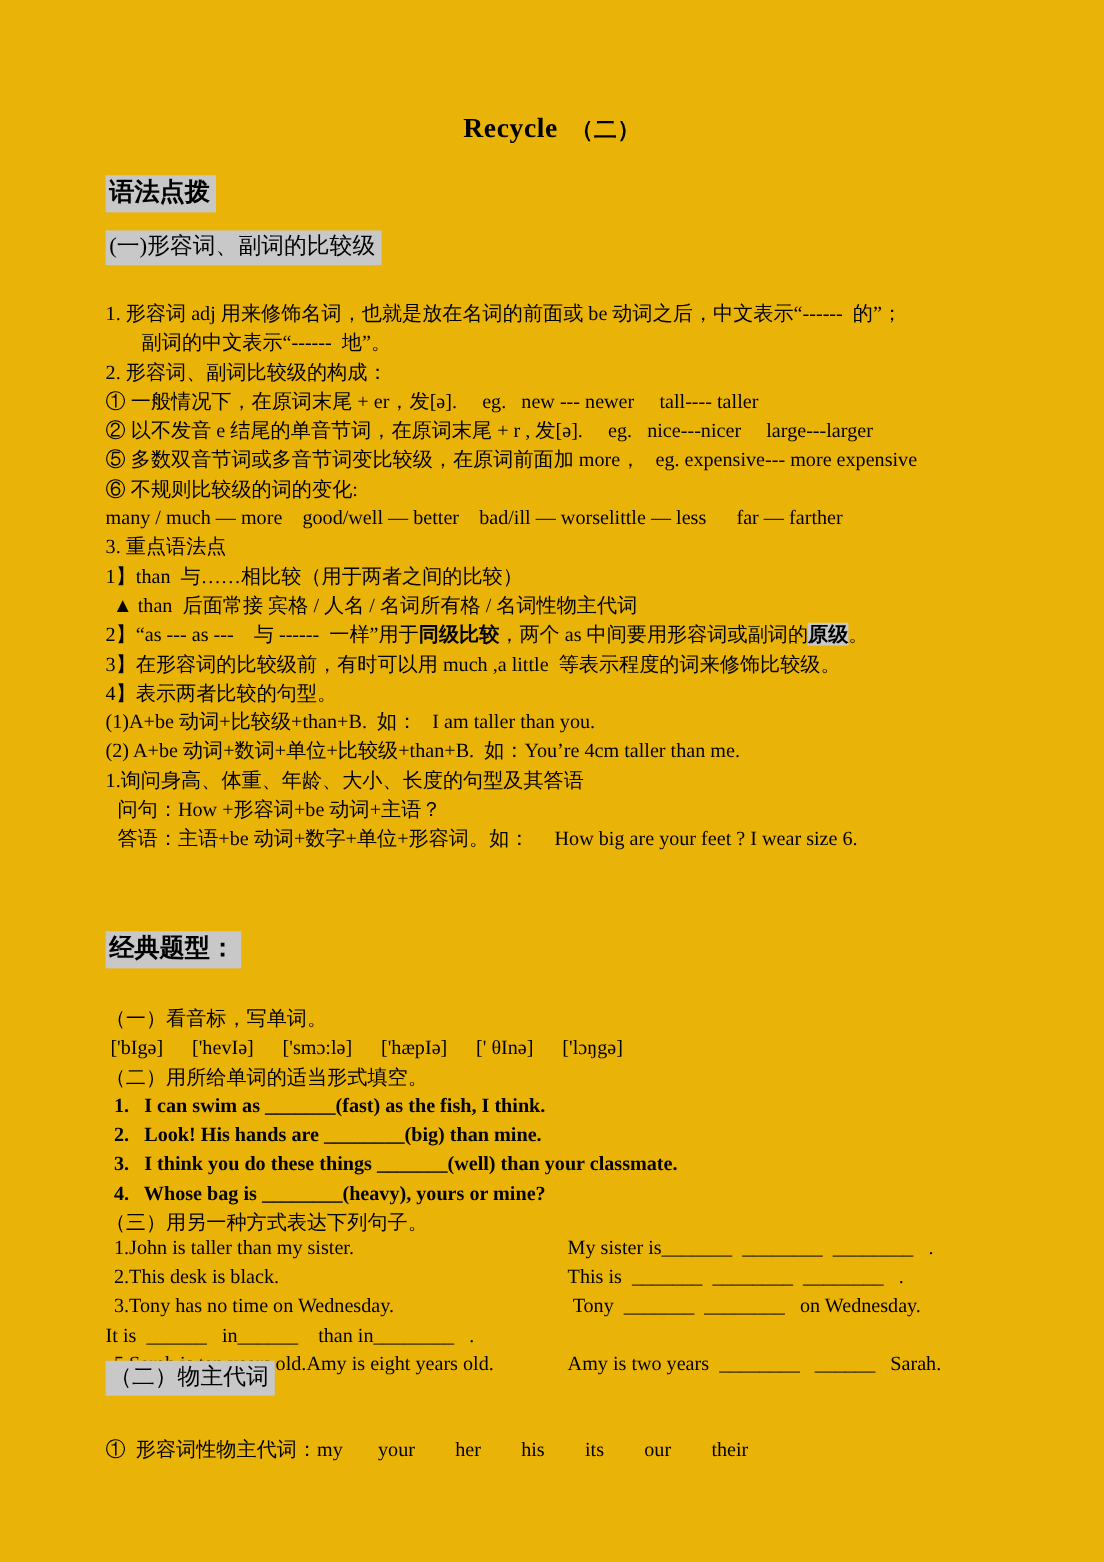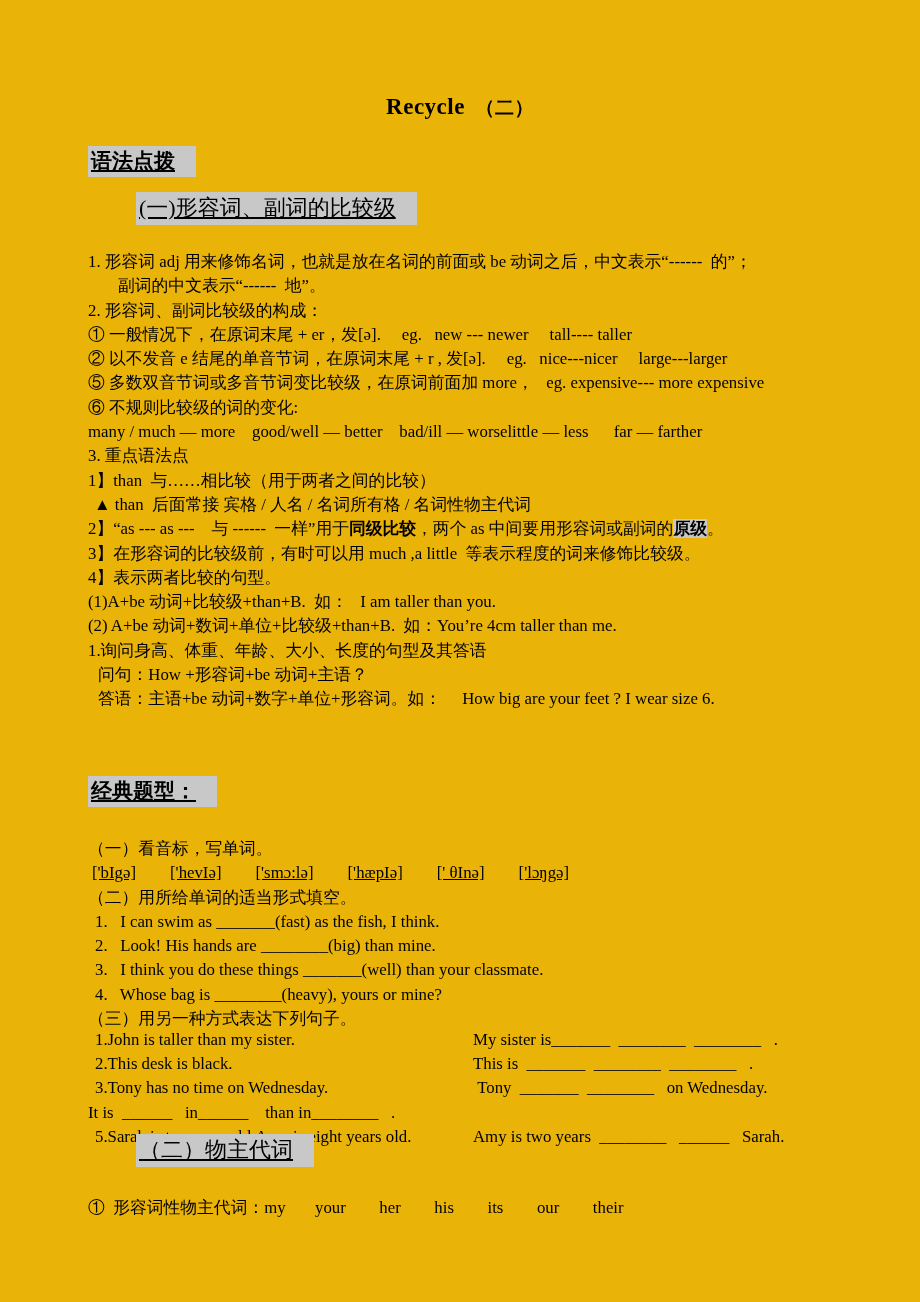--- a/index.html
+++ b/index.html
@@ -16,44 +16,43 @@
   .b { font-weight:bold; }
   .hl { background:#c8c8c8; }
   .title {
     position:absolute; top:94px; left:0; width:100%;
     text-align:center; font-weight:bold; font-size:23px;
     letter-spacing:0.5px;
   }
   .title .title-cn { font-size:19px; font-weight:600; }
   .sec-head {
     position:absolute; display:inline-block;
-    background:#c8c8c8; padding:2px 21px 3px 3px;
+    background:#c8c8c8; padding:2px 5px 3px 3px;
     line-height:1.25;
-    text-decoration:underline;
   }
   .head-bold {
     font-weight:bold; font-size:21px;
     font-family:"Liberation Sans","DejaVu Sans",sans-serif;
   }
-  .head-reg { font-size:22px;margin-left:48px; }
+  .head-reg { font-size:19px; }
   #h-grammar { top:146px; left:88px; }
   #h-sub1    { top:192px; left:88px; }
   #h-classic { top:776px; left:88px; }
   #h-poss    { top:1134px; left:88px; }
   .block { position:absolute; left:88px; width:806px;margin-top:20px; }
   #grammar-body  { top:230px; }
   #exercise-body { top:817px; }
   #transform-rows { top:1008px; }
   #poss-line { top:1176px; }
   .ind-30 { padding-left:30px; }
   .ind-12 { padding-left:12px; }
   .ind-10 { padding-left:10px; }
-  .ind-7  { padding-left:7px; }
+  .ind-7  { padding-left:7px;font-weight:bold; }
   .ind-6  { padding-left:6px; }
-  .phon-row { display:flex; gap:34px; padding-left:4px;text-decoration:underline; }
+  .phon-row { display:flex; gap:24px; padding-left:4px; }
   .t-row { display:flex; line-height:24.2px; }
   .t-row .t-left  { width:385px; padding-left:7px; white-space:pre-wrap; }
   .t-row .t-right { flex:1; white-space:pre-wrap; }
 </style>
 </head>
 <body>
 
 <div class="page">
 
   <div class="title"><span>Recycle</span><span class="title-cn">&nbsp;&nbsp;</span><span class="title-cn">（二）</span></div>

